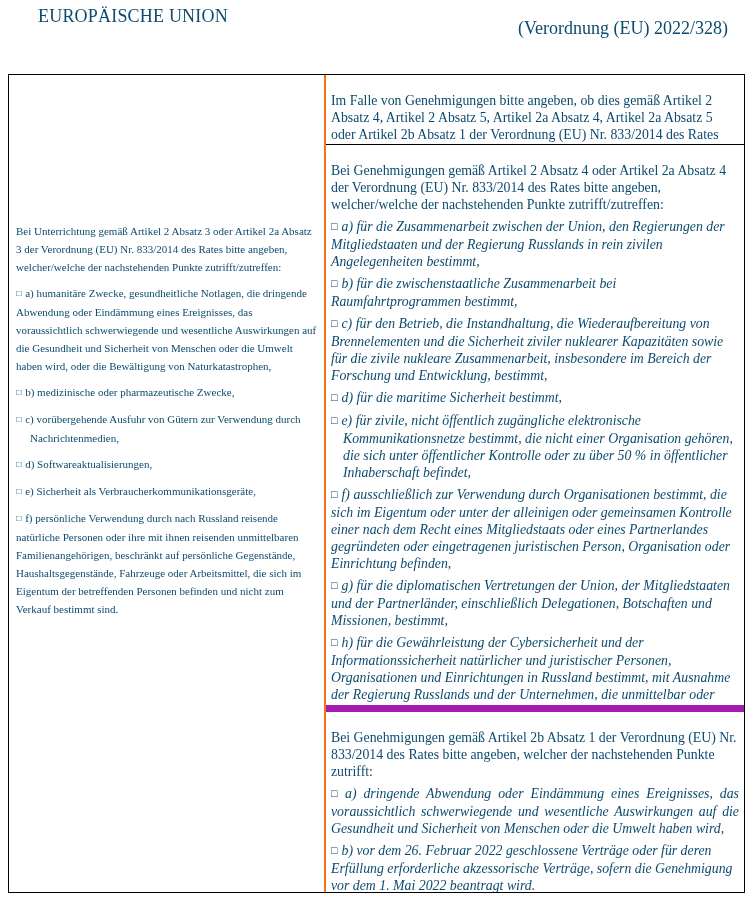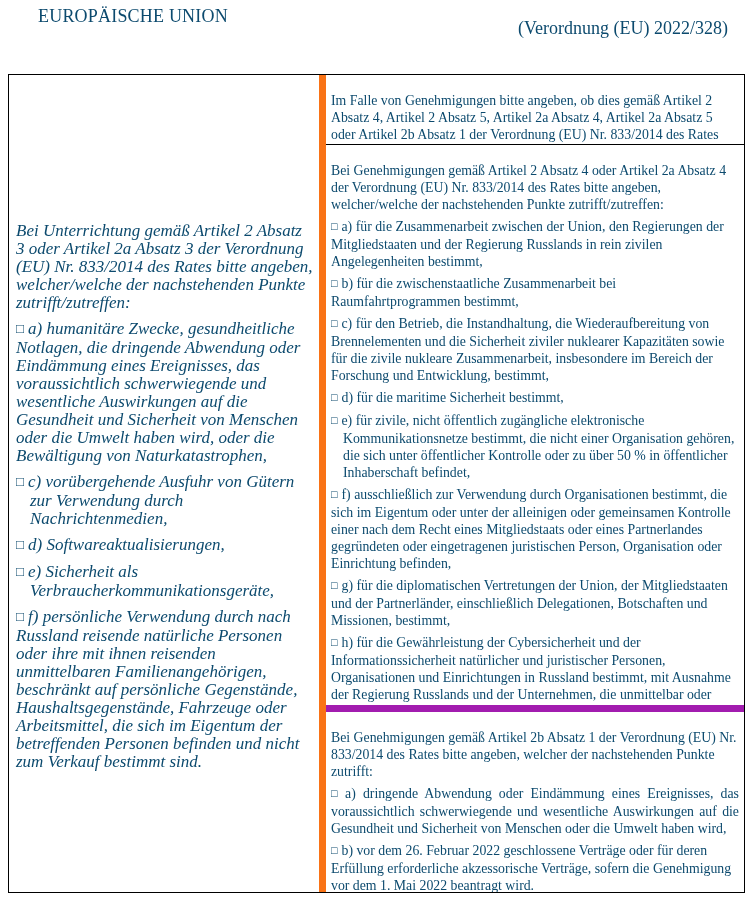--- a/index.html
+++ b/index.html
@@ -31,41 +31,40 @@
   
   .doc-table {
     position: absolute;
     left: 8px; top: 74px;
     width: 737px; height: 819px;
     border: 1px solid #000;
     display: flex;
   }
   .col-left {
     width: 317px;
-    border-right: 7px solid #f97316;
+    border-right: 2px solid #f97316;
     padding: 132px 5px 0 7px;
-    font-size: 17px;
+    font-size: 11px;
     line-height: 18px;
     overflow: hidden;
-    font-style: italic;
   }
   .col-right {
     flex: 1;
     display: flex;
     flex-direction: column;
     font-size: 13.8px;
     line-height: 17px;
   }
   .rcell { padding: 2px 5px 0 5px; overflow: hidden; }
   .rcell-1 { height: 70px; border-bottom: 1px solid #000; }
   .rcell-2 { height: 567px; border-bottom: 7px solid #a21caf; }
   .rcell-3 { flex: 1; }
   
   .col-left p.item { margin-top: 8px; }
-  .col-right p.item { margin-top: 5px; }
+  .col-right p.item { margin-top: 5px; font-style: italic; }
   .col-left p.intro, .col-right p.intro { margin-top: 15px; }
   .hang { padding-left: 14px; text-indent: -14px; }
   .hang-sm { padding-left: 12px; text-indent: -12px; }
   .justify { text-align: justify; }
   .cb {
     font-size: 0.78em;
     margin-right: 4px;
     position: relative;
     top: -1px;
   }
@@ -80,20 +79,21 @@
   <div class="hdr-right">
     <div class="subtitle">(Verordnung (EU) 2022/328)</div>
   </div>
 
   <div class="doc-table">
 
     <div class="col-left">
       <p class="intro">Bei Unterrichtung gemäß Artikel 2 Absatz 3 oder Artikel 2a Absatz 3 der Verordnung (EU) Nr. 833/2014 des Rates bitte angeben, welcher/welche der nachstehenden Punkte zutrifft/zutreffen:</p>
 
       <p class="item"><span class="cb">□</span><span>a) humanitäre Zwecke, gesundheitliche Notlagen, die dringende Abwendung oder Eindämmung eines Ereignisses, das voraussichtlich schwerwiegende und wesentliche Auswirkungen auf die Gesundheit und Sicherheit von Menschen oder die Umwelt haben wird, oder die Bewältigung von Naturkatastrophen,</span></p>
+      <p class="item"><span class="cb">□</span><span>b) medizinische oder pharmazeutische Zwecke,</span></p>
       <p class="item hang"><span class="cb">□</span><span>c) vorübergehende Ausfuhr von Gütern zur Verwendung durch Nachrichtenmedien,</span></p>
       <p class="item"><span class="cb">□</span><span>d) Softwareaktualisierungen,</span></p>
       <p class="item hang"><span class="cb">□</span><span>e) Sicherheit als Verbraucherkommunikationsgeräte,</span></p>
       <p class="item"><span class="cb">□</span><span>f) persönliche Verwendung durch nach Russland reisende natürliche Personen oder ihre mit ihnen reisenden unmittelbaren Familienangehörigen, beschränkt auf persönliche Gegenstände, Haushaltsgegenstände, Fahrzeuge oder Arbeitsmittel, die sich im Eigentum der betreffenden Personen befinden und nicht zum Verkauf bestimmt sind.</span></p>
     </div>
 
     <div class="col-right">
 
       <div class="rcell rcell-1">
         <p class="intro">Im Falle von Genehmigungen bitte angeben, ob dies gemäß Artikel 2 Absatz 4, Artikel 2 Absatz 5, Artikel 2a Absatz 4, Artikel 2a Absatz 5 oder Artikel 2b Absatz 1 der Verordnung (EU) Nr. 833/2014 des Rates beantragt wurde:</p>

